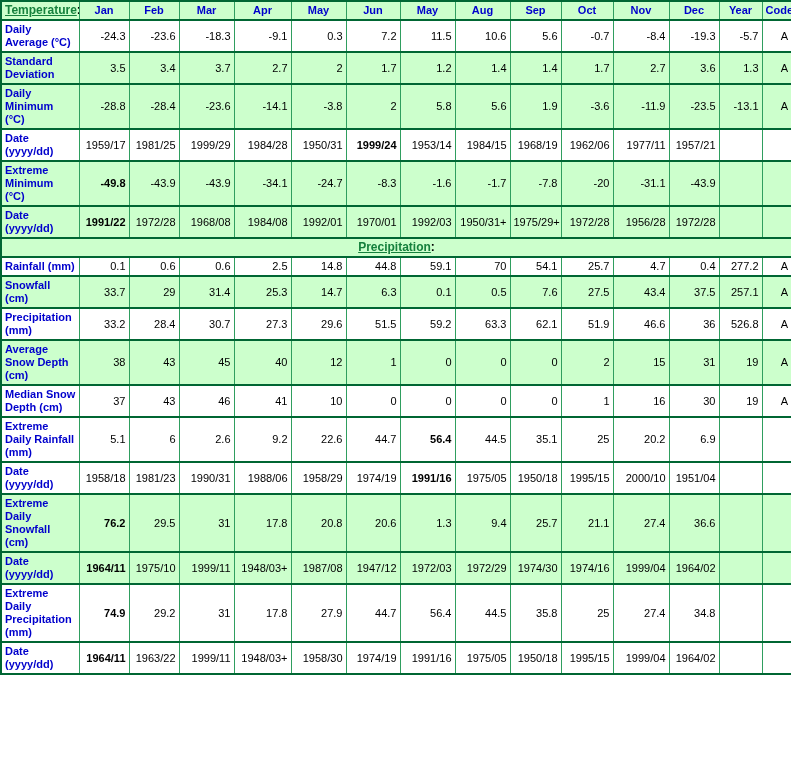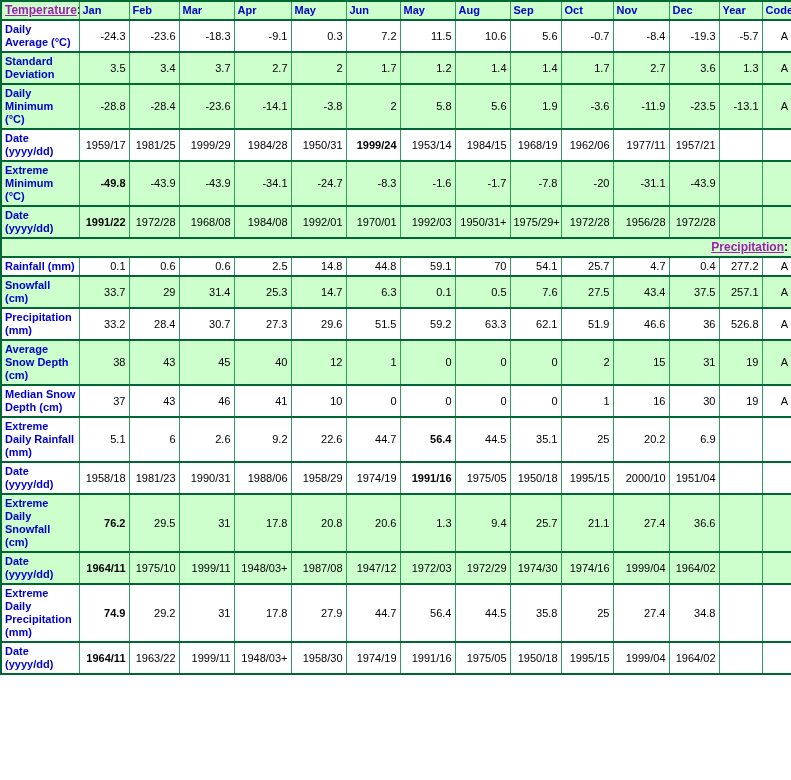--- a/index.html
+++ b/index.html
@@ -29,33 +29,33 @@
   th.labelcell {
     color: #0000cc;
     font-weight: bold;
     text-align: left;
     font-size: 11.5px;
     padding-left: 2px;
   }
   th.month {
     color: #0000cc;
     font-weight: bold;
-    text-align: left;
+    text-align: center;
     font-size: 12px;
   }
   td.val {
     text-align: right;
     color: #000000;
     font-weight: normal;
   }
   td.val.bold { font-weight: bold; }
-  td.sectioncell { text-align: right; padding-left: 2px; }
+  td.sectioncell { text-align: center; padding-left: 2px; }
 
   a.seclink {
-    color: #a21caf;
+    color: #15803d;
     font-weight: bold;
     text-decoration: underline;
     font-size: 12px;
     cursor: pointer;
   }
   span.colon {
     color: #000000;
     font-weight: bold;
     font-size: 12px;
   }

